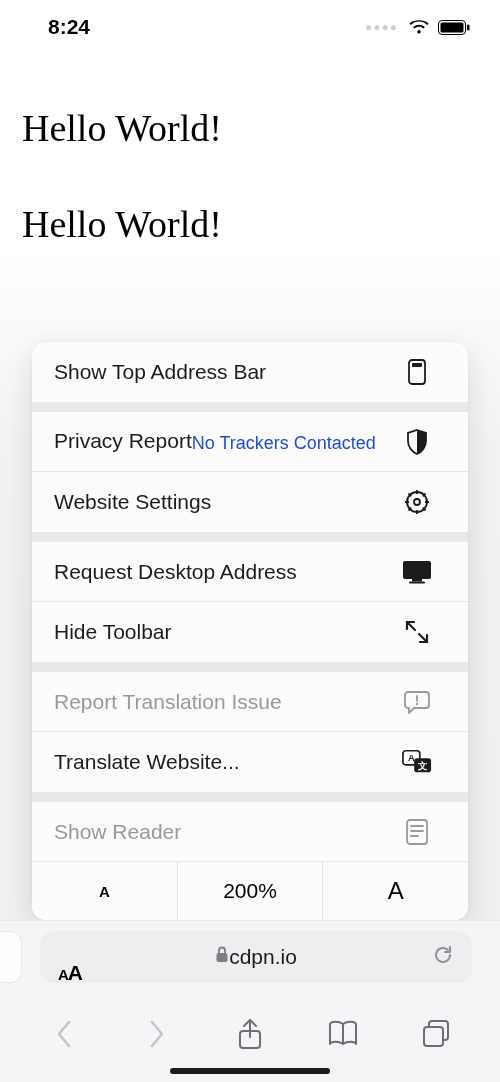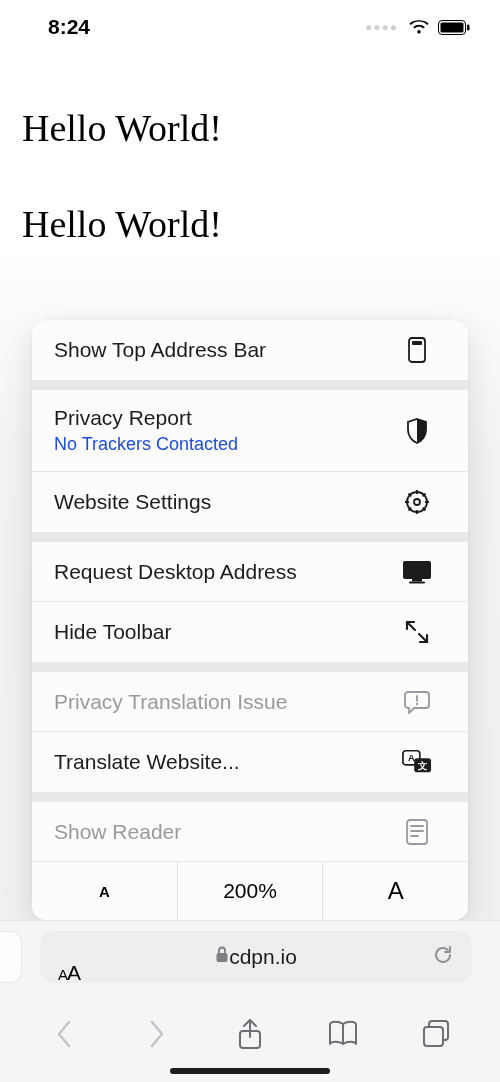--- a/index.html
+++ b/index.html
@@ -38,21 +38,21 @@
     display: flex; align-items: center; justify-content: space-between;
     padding: 16px 36px 16px 22px;
     min-height: 60px;
     border-bottom: 1px solid rgba(0,0,0,0.08);
     font-size: 21px;
     color: #1c1c1e;
   }
   .group .row:last-child { border-bottom: none; }
   .row.disabled { color: #9a9a9e; }
   .row .sub { font-size: 18px; color: #1d4ed8; margin-top: 4px; }
-  .row-left { display:flex; flex-direction: column; }
+  .row-left { display:flex; flex-direction: row; }
   .row-icon { width: 30px; display:flex; justify-content:center; }
 
   
   .zoom-row { display:flex; background:#fcfcfd; }
   .zoom-cell { flex:1; display:flex; align-items:center; justify-content:center; height:58px; border-right:1px solid rgba(0,0,0,0.1); font-size:21px; }
   .zoom-cell:last-child { border-right:none; }
   .zoom-cell.small { font-size:15px; font-weight:600;}
   .zoom-cell.big { font-size:24px; font-weight:500;}
 
   
@@ -67,21 +67,21 @@
     border-radius: 12px;
   }
   .address-bar {
     position:absolute; left:40px; right:28px; top:10px; height:52px;
     background:#eeeef0; border-radius:14px;
     display:flex; align-items:center; justify-content:space-between;
     padding: 0 18px;
     font-size:21px;
   }
   .addr-center { position:absolute; left:0; right:0; text-align:center; display:flex; align-items:center; justify-content:center; color:#1c1c1e;}
-  .addr-aa { font-weight:400; letter-spacing:-1px; z-index:1;margin-top:32px;}
+  .addr-aa { font-weight:700; letter-spacing:-1px; z-index:1;margin-top:32px;}
   .addr-reload { color:#8e8e93; z-index:1;}
   .toolbar {
     position:absolute; left:0; right:0; bottom:18px; height:60px;
     display:flex; align-items:center; justify-content:space-around;
     padding: 0 18px;
   }
   .toolbar .tb { width:44px; height:44px; display:flex; align-items:center; justify-content:center; }
   .toolbar .tb.dim svg { stroke:#c4c4c8; }
   .home-indicator {
     position:absolute; bottom:8px; left:50%; transform:translateX(-50%);
@@ -184,21 +184,21 @@
             <path d="M3 3 L11 11"></path>
             <path d="M23 16 L23 23 L16 23"></path>
             <path d="M23 23 L15 15"></path>
           </svg>
       </span>
     </div>
   </div>
 
   <div class="group">
     <div class="row disabled">
-      <span>Privacy Translation Issue</span>
+      <span>Report Translation Issue</span>
       <span class="row-icon">
         <svg width="26" height="24" viewBox="0 0 26 24" fill="none">
             <path d="M4 2h18a3 3 0 0 1 3 3v10a3 3 0 0 1-3 3H10l-5 5v-5H4a3 3 0 0 1-3-3V5a3 3 0 0 1 3-3z" stroke="#9a9a9e" stroke-width="1.8"></path>
             <line x1="13" y1="6" x2="13" y2="11" stroke="#9a9a9e" stroke-width="1.8" stroke-linecap="round"></line>
             <circle cx="13" cy="14" r="1.2" fill="#9a9a9e"></circle>
           </svg>
       </span>
     </div>
     <div class="row">
       <span>Translate Website...</span>

